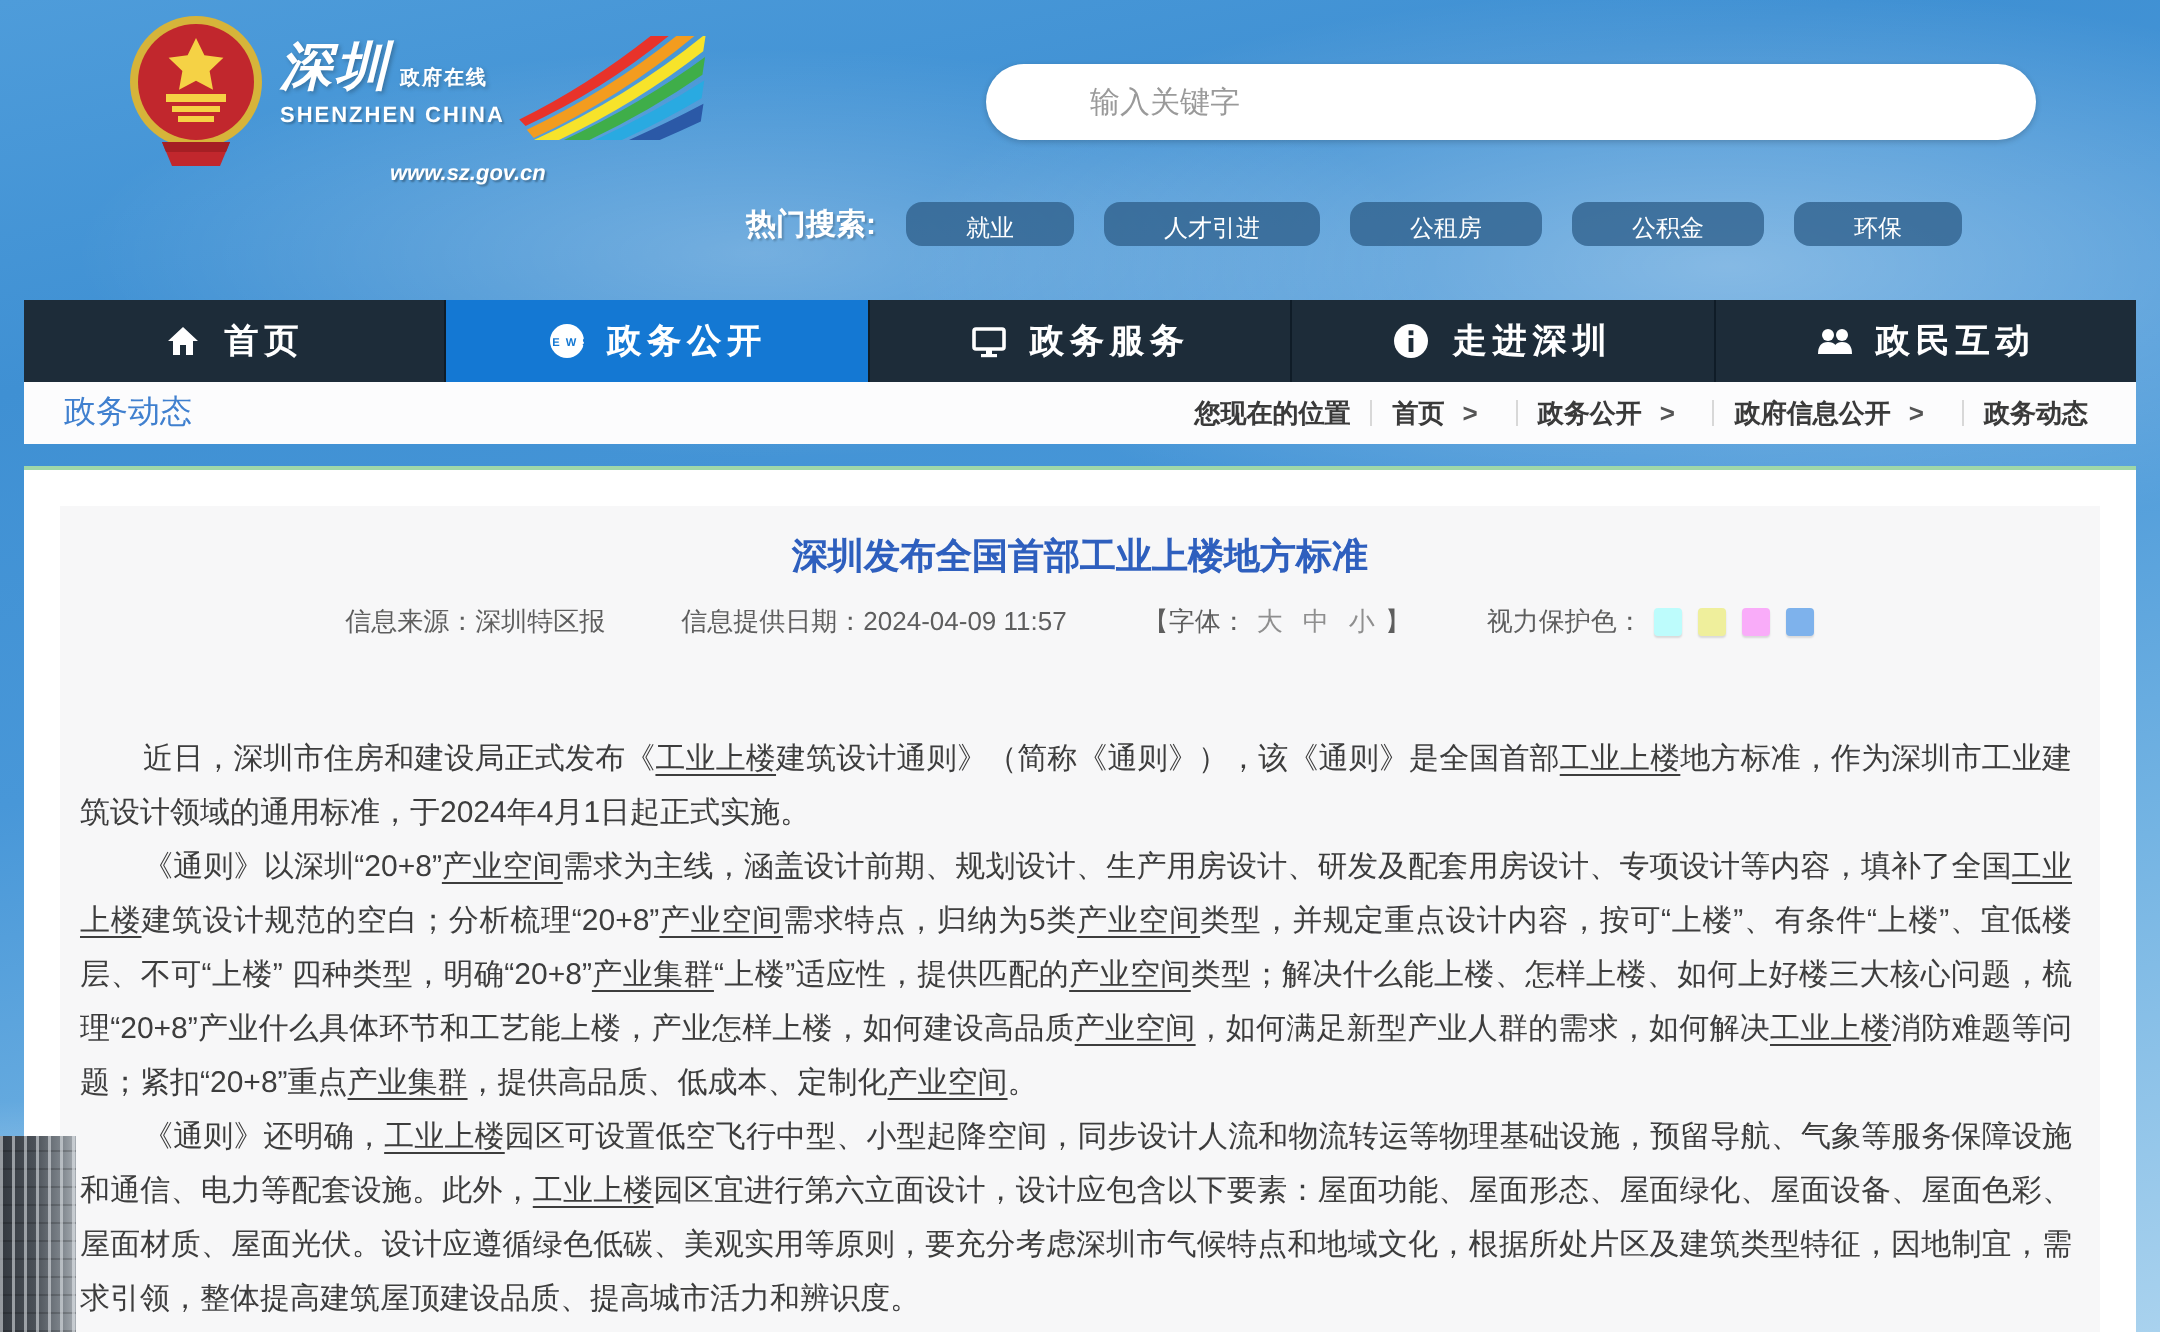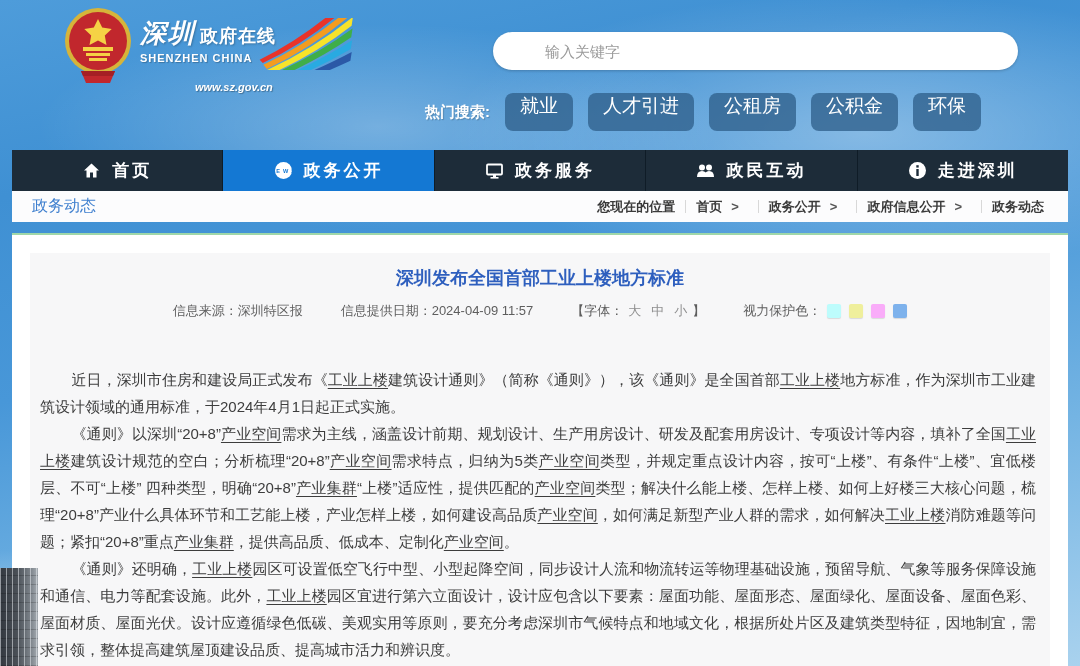--- a/index.html
+++ b/index.html
@@ -16,42 +16,42 @@
   }
 
   
   .header { position:absolute; left:0; top:0; width:1080px; height:150px; }
 
   .emblem { position:absolute; left:63px; top:7px; width:70px; height:78px; }
 
   .logo { position:absolute; left:140px; top:16px; width:220px; height:74px; cursor:pointer; }
   .logo-cn { font-weight:bold; font-style:italic; font-size:26px; color:#fff; letter-spacing:2px;
              text-shadow:1px 1px 2px rgba(0,0,0,.25); }
-  .logo-cn .suffix { font-size:18px; letter-spacing:1px; margin-left:4px; font-style:normal; }
+  .logo-cn .suffix { font-size:10px; letter-spacing:1px; margin-left:4px; font-style:normal; }
   .logo-en { font-weight:bold; font-size:11px; color:#fff; letter-spacing:1px; margin-top:1px;
              text-shadow:1px 1px 1px rgba(0,0,0,.25); }
   .logo-url { font-style:italic; font-weight:bold; font-size:11px; color:#fff; margin:17px 0 0 55px;
               text-shadow:1px 1px 1px rgba(0,0,0,.3); }
   .wing { position:absolute; left:118px; top:2px; width:115px; height:52px; }
 
   .searchbar { position:absolute; left:493px; top:32px; width:525px; height:38px;
                background:#fff; border-radius:19px; box-shadow:0 1px 3px rgba(0,0,0,.2); }
   .search-input { position:absolute; left:0; top:0; width:410px; height:38px; border:none; outline:none;
                   background:transparent; border-radius:19px 0 0 19px; padding-left:52px;
                   font-size:15px; color:#333; font-family:inherit; }
   .search-input::placeholder { color:#9a9a9a; }
   .search-btn { position:absolute; right:0; top:0; width:110px; height:38px; border:none; cursor:pointer;
                 border-radius:19px; color:#fff; font-size:19px; font-weight:bold; letter-spacing:1px;
                 background:linear-gradient(180deg,#a6d34f 0%, #8cc63f 45%, #76b52e 100%);
                 font-family:inherit; }
 
   .hotrow { position:absolute; right:99px; top:99px; height:26px; display:flex; align-items:center; gap:15px;justify-content:space-between; }
   .hot-label { color:#fff; font-size:15px; font-weight:bold; text-shadow:1px 1px 1px rgba(0,0,0,.2); }
-  .hot-pill { height:38px; line-height:26px; padding:0 15px; border-radius:8px; cursor:pointer;
-              background:rgba(47,96,140,.78); color:#fff; font-size:19px; }
+  .hot-pill { height:22px; line-height:26px; padding:0 30px; border-radius:8px; cursor:pointer;
+              background:rgba(47,96,140,.78); color:#fff; font-size:12px; }
 
   
   .nav { position:absolute; left:12px; top:150px; width:1056px; height:41px; display:flex;
          background:#1d2c39; }
   .nav-item { flex:1; display:flex; align-items:center; justify-content:center; gap:11px;
               color:#fff; font-size:17px; font-weight:bold; letter-spacing:3px; cursor:pointer;
               border-right:1px solid #0f1c27; }
   .nav-item:last-child { border-right:none; }
   .nav-item.active { background:#1478d3; }
   .nav-icon { width:19px; height:19px; flex:0 0 auto; }
@@ -158,34 +158,34 @@
     <div class="nav-item">
       <svg class="nav-icon" viewBox="0 0 19 19">
         <rect x="2" y="3.5" width="15" height="10" rx="1" fill="none" stroke="#fff" stroke-width="1.8"></rect>
         <rect x="8" y="14" width="3" height="2" fill="#fff"></rect>
         <rect x="5.5" y="16" width="8" height="1.6" fill="#fff"></rect>
       </svg>
       <span>政务服务</span>
     </div>
     <div class="nav-item">
       <svg class="nav-icon" viewBox="0 0 19 19">
+        <circle cx="9.5" cy="9.5" r="8.5" fill="#fff"></circle>
+        <rect x="8.3" y="4.2" width="2.4" height="2.4" fill="#1d2c39"></rect>
+        <rect x="8.3" y="8" width="2.4" height="7" fill="#1d2c39"></rect>
+      </svg>
+      <span>走进深圳</span>
+    </div>
+    <div class="nav-item">
+      <svg class="nav-icon" viewBox="0 0 19 19">
         <circle cx="6" cy="6.5" r="3" fill="#fff"></circle>
         <circle cx="13" cy="6.5" r="3" fill="#fff"></circle>
         <path d="M1 16 q0 -6 5 -6 q5 0 5 6 z" fill="#fff"></path>
         <path d="M8.5 16 q0 -6 4.5 -6 q5 0 5 6 z" fill="#fff"></path>
       </svg>
       <span>政民互动</span>
-    </div>
-    <div class="nav-item">
-      <svg class="nav-icon" viewBox="0 0 19 19">
-        <circle cx="9.5" cy="9.5" r="8.5" fill="#fff"></circle>
-        <rect x="8.3" y="4.2" width="2.4" height="2.4" fill="#1d2c39"></rect>
-        <rect x="8.3" y="8" width="2.4" height="7" fill="#1d2c39"></rect>
-      </svg>
-      <span>走进深圳</span>
     </div>
   </div>
 
   <div class="crumbbar">
     <span class="section-title">政务动态</span>
     <span class="crumbs">
       <span>您现在的位置</span>
       <span class="crumb-bar"></span>
       <span class="crumb">首页</span>
       <span class="crumb-gt">&gt;</span>

